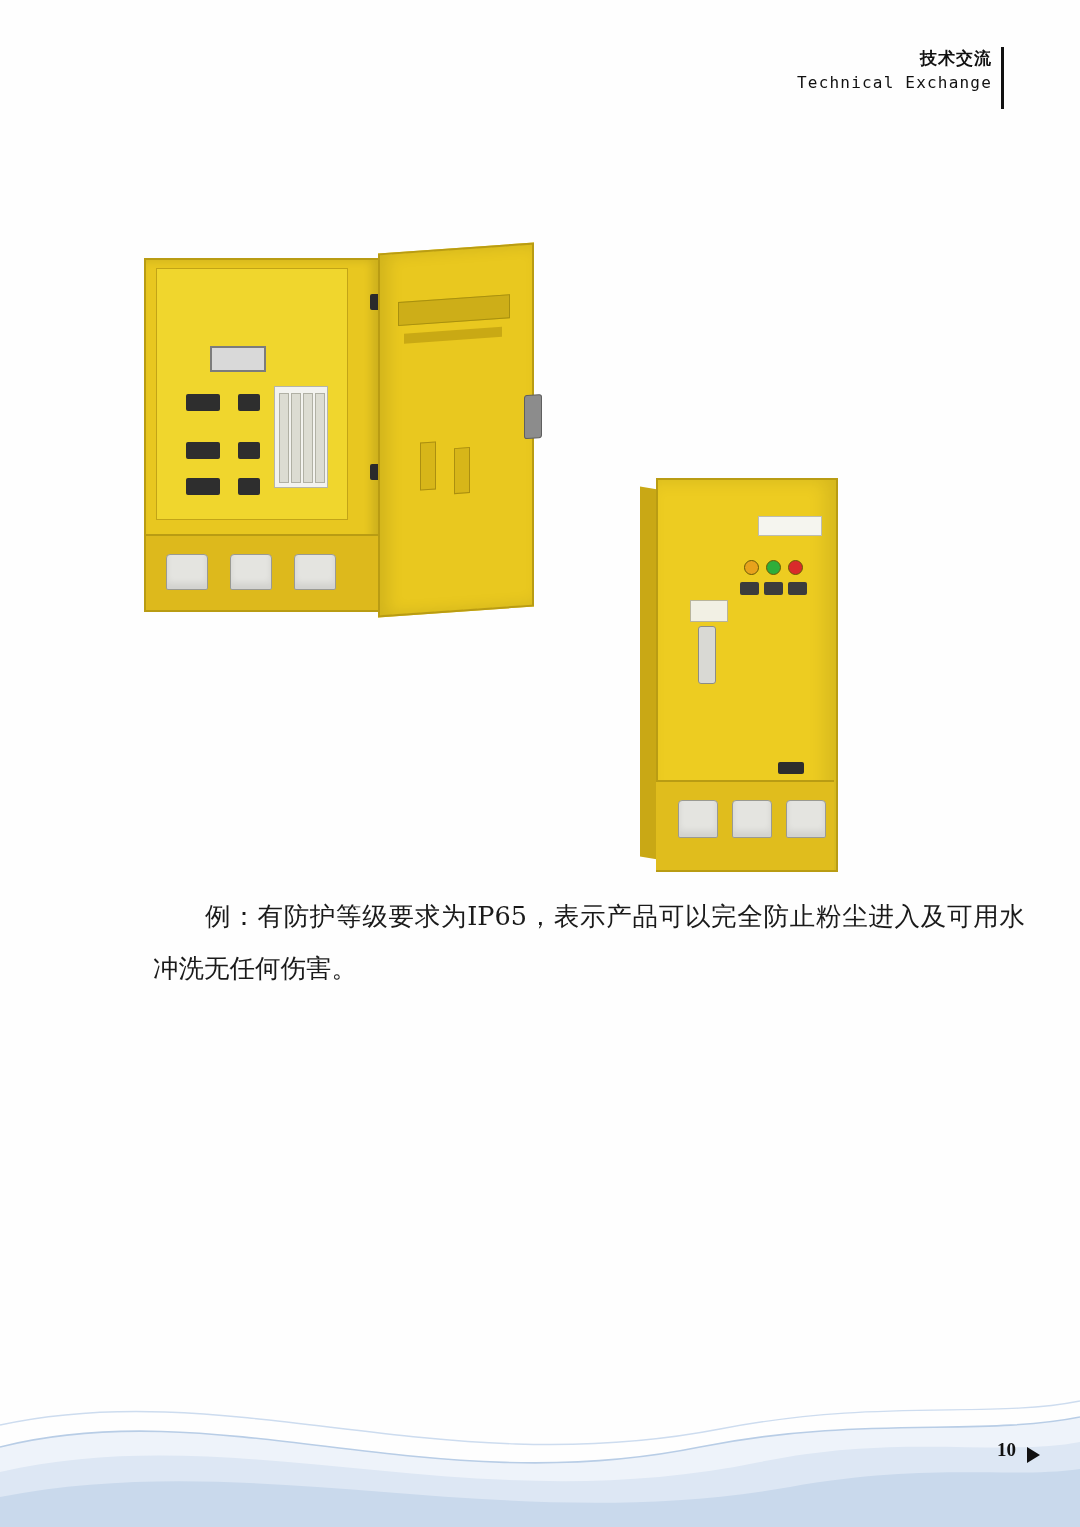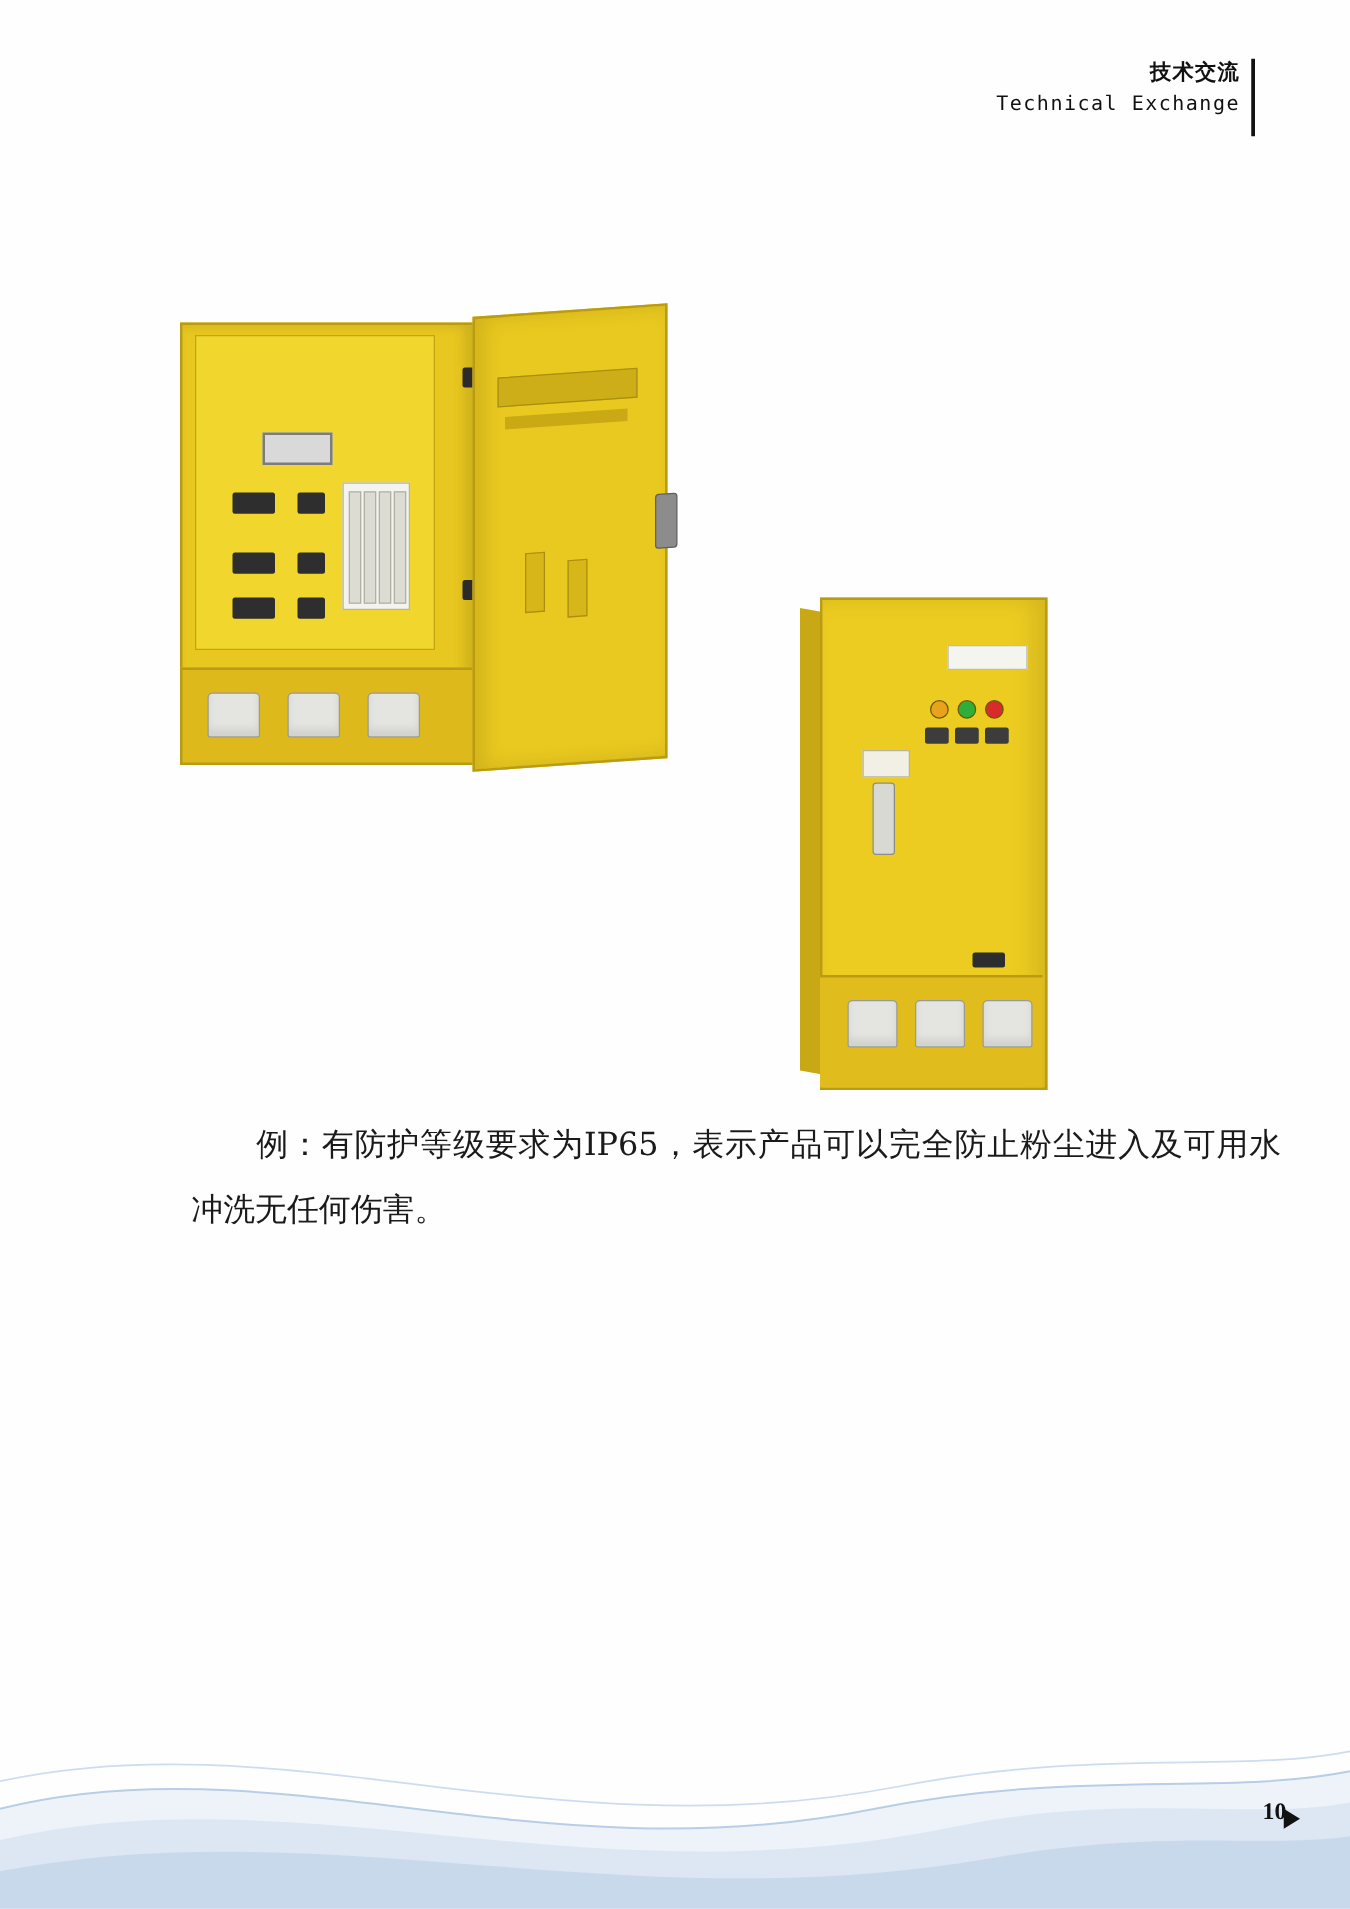--- a/index.html
+++ b/index.html
@@ -336,21 +336,21 @@
   }
   .footer-text {
     font-family: "DejaVu Sans", sans-serif;
     font-size: 25px;
     font-weight: bold;
     color: #111;
     letter-spacing: .5px;
   }
   .page-number {
     position: absolute;
-    right: 51px;
+    right: 64px;
     bottom: 66px;
     font-family: "Liberation Serif", serif;
     font-size: 19px;
     font-weight: bold;
     color: #111;
   }
   .page-arrow {
     position: absolute;
     right: 40px;
     bottom: 64px;

